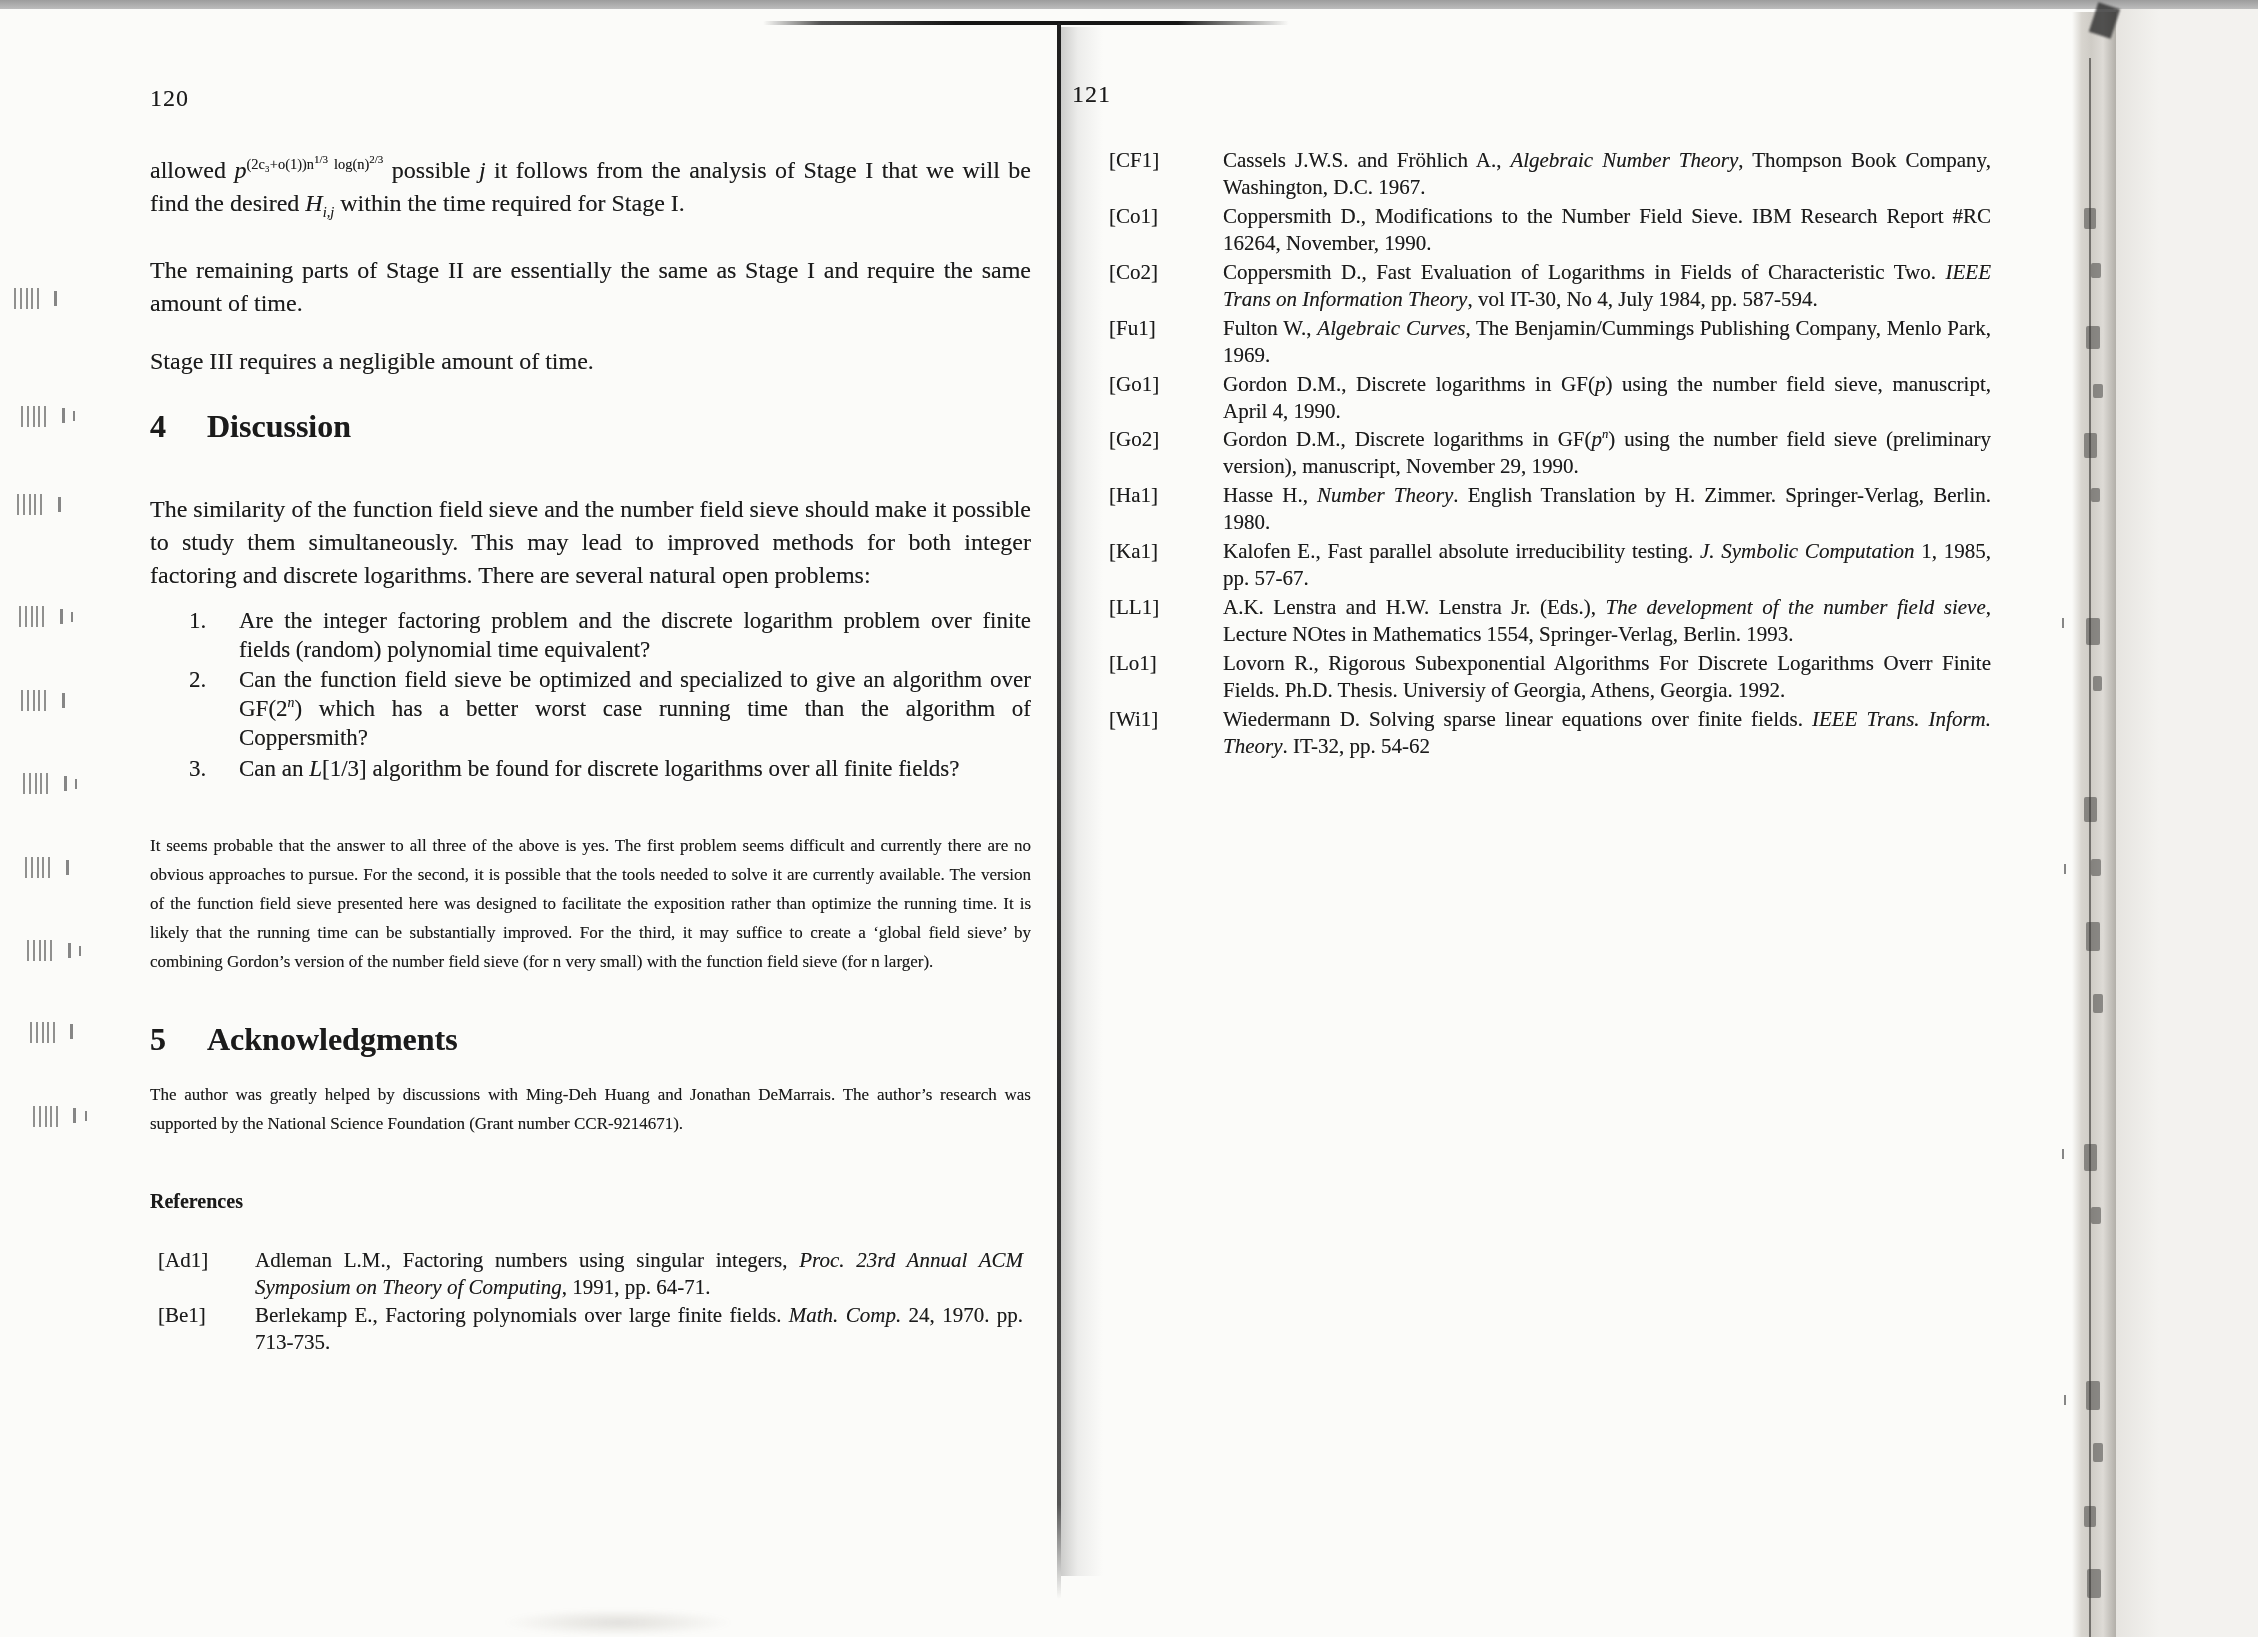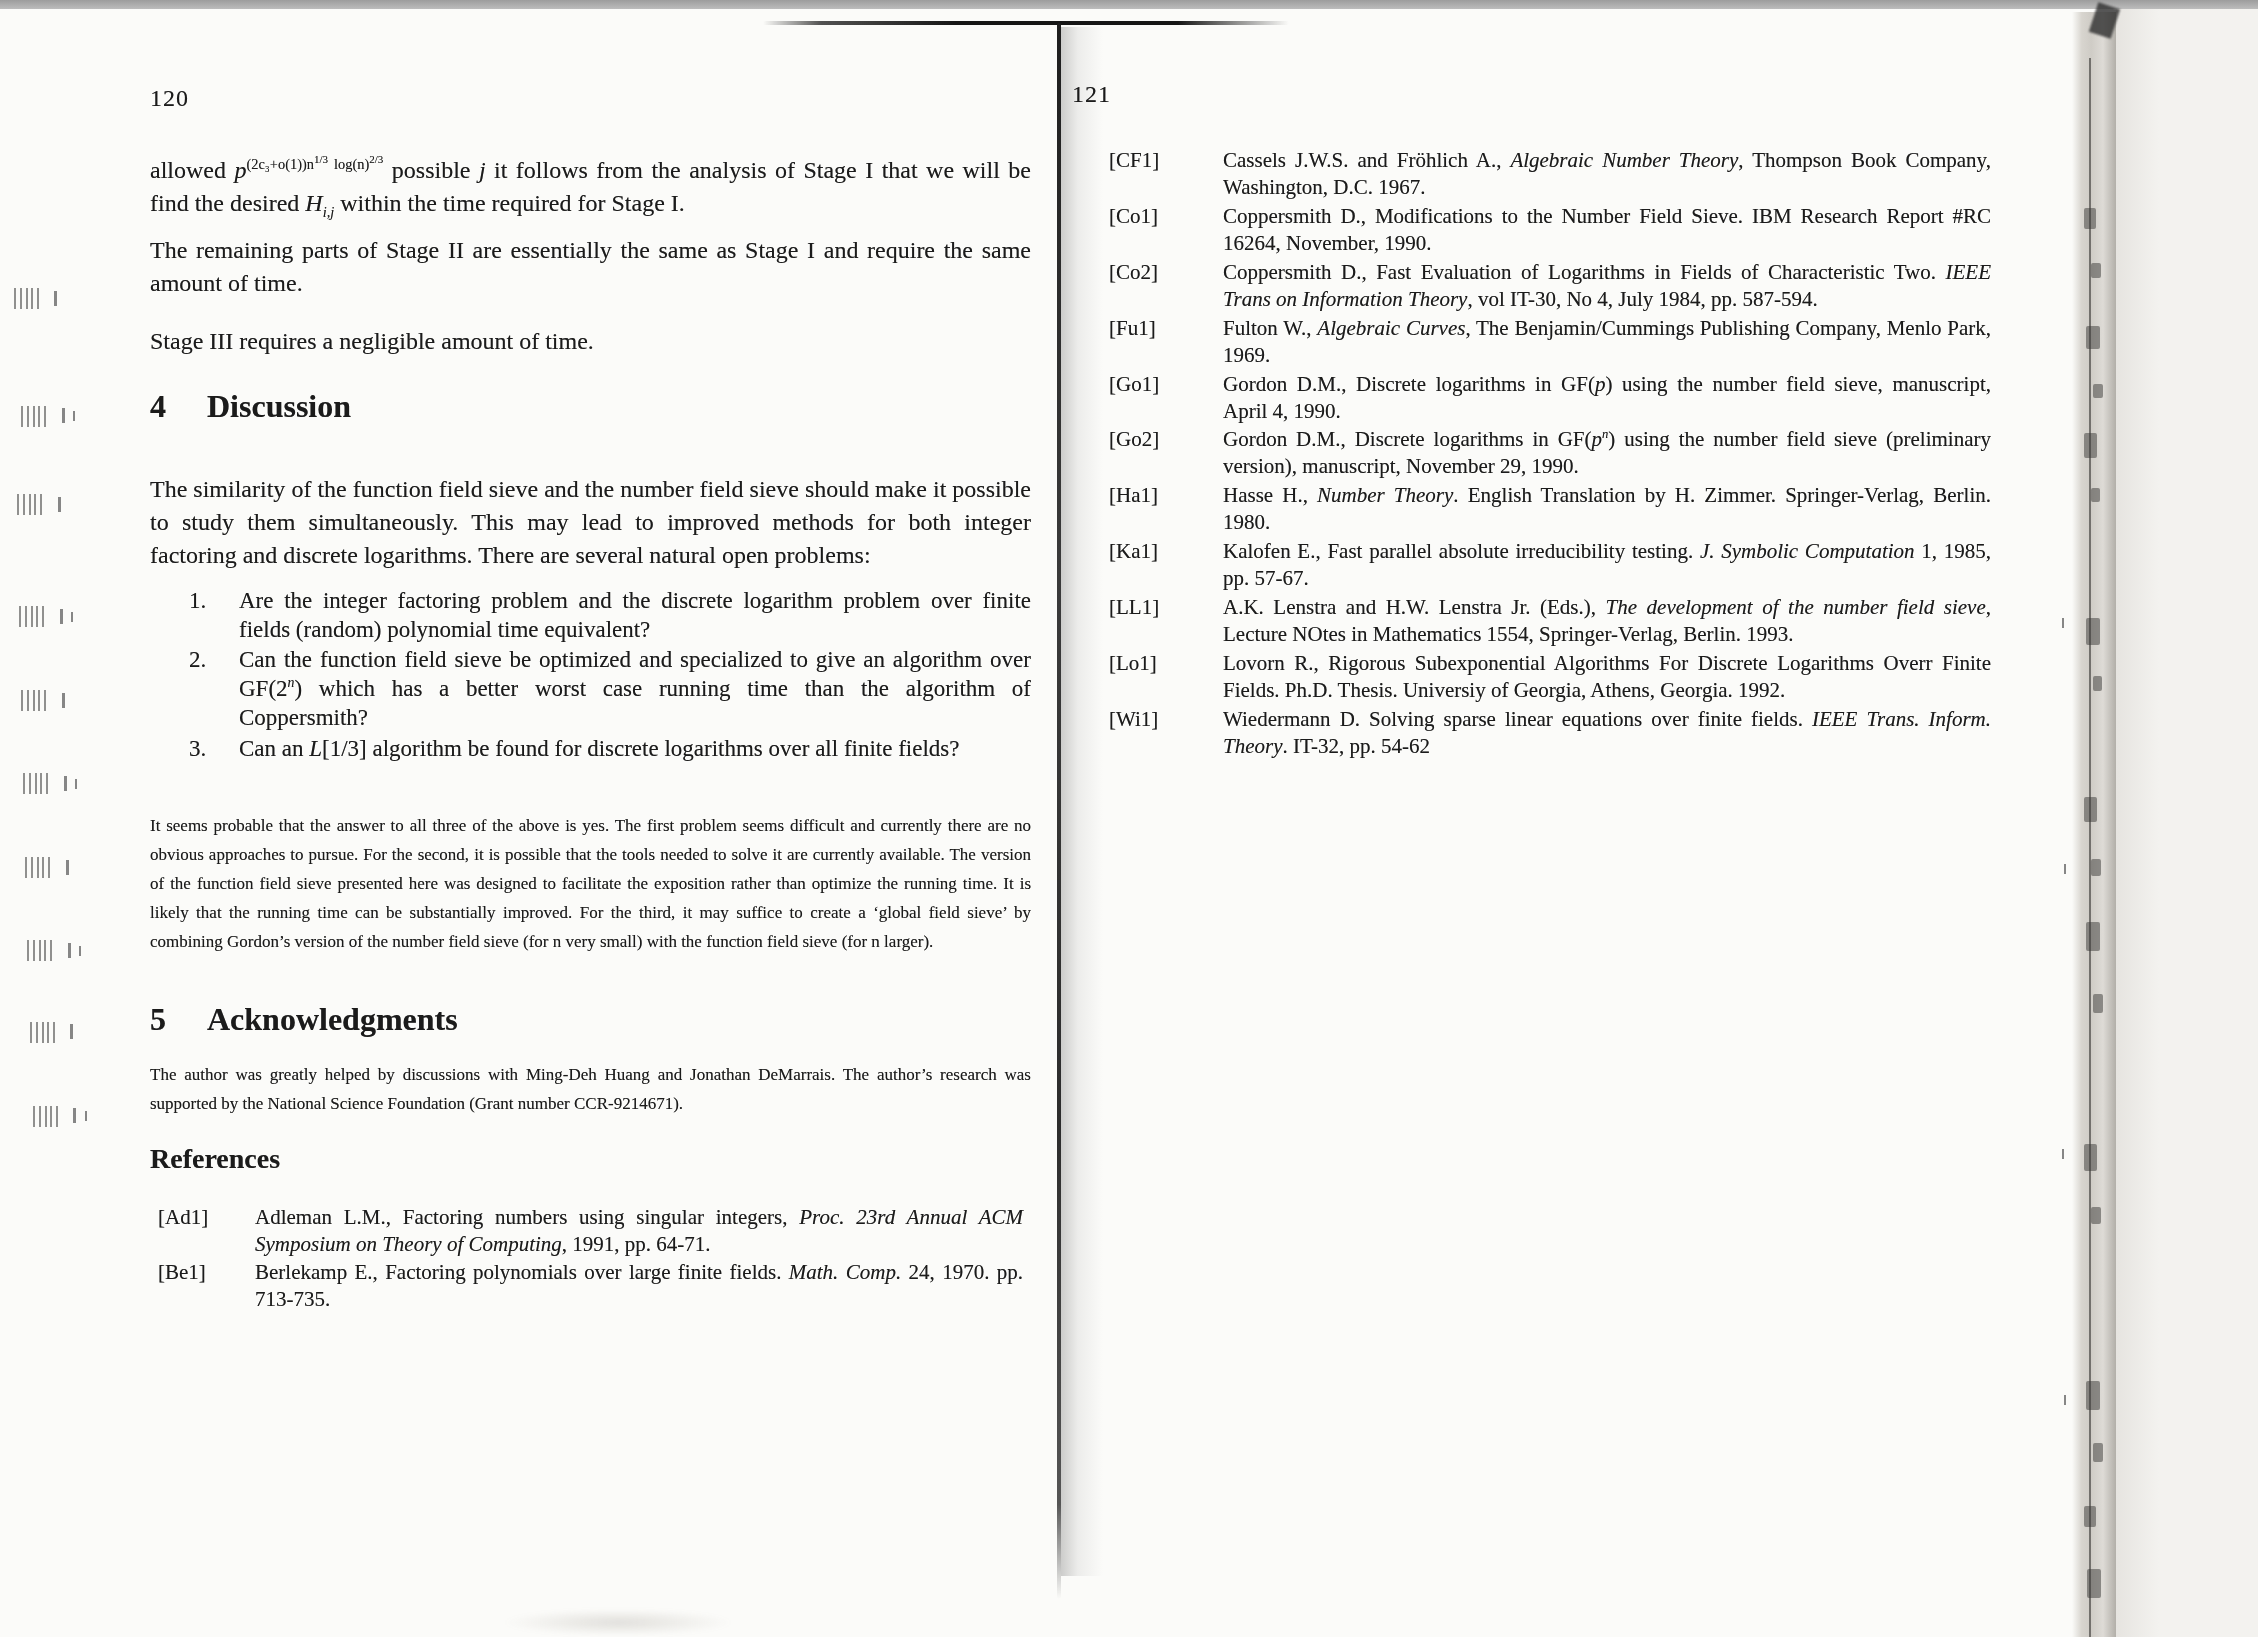--- a/index.html
+++ b/index.html
@@ -118,21 +118,21 @@
       <div class="tick" style="left: 2064px; top: 864px; width: 1.9px; height: 9.7px;"></div>
       <div class="tick" style="left: 2062px; top: 1149px; width: 1.9px; height: 9.7px;"></div>
       <div class="tick" style="left: 2064px; top: 1395px; width: 1.9px; height: 9.7px;"></div>
     </div>
 
   <div class="page page-left">
     <div class="pagenum">120</div>
 
     <p class="body" style="margin-top:42px">allowed <span class="it">p</span><sup>(2c₃+o(1))n</sup><sup class="s2">1/3</sup><sup> log(n)</sup><sup class="s2">2/3</sup> possible <span class="it">j</span> it follows from the analysis of Stage I that we will be find the desired <span class="it">H</span><sub class="it">i,j</sub> within the time required for Stage I.</p>
 
-    <p class="body" style="margin-top:14px">The remaining parts of Stage II are essentially the same as Stage I and require the same amount of time.</p>
+    <p class="body" style="margin-top:34px">The remaining parts of Stage II are essentially the same as Stage I and require the same amount of time.</p>
 
     <p class="body" style="margin-top:25px">Stage III requires a negligible amount of time.</p>
 
     <h2 class="sec" style="margin-top:27px"><span class="secnum">4</span><span>Discussion</span></h2>
 
     <p class="body" style="margin-top:46px">The similarity of the function field sieve and the number field sieve should make it possible to study them simultaneously. This may lead to improved methods for both integer factoring and discrete logarithms. There are several natural open problems:</p>
 
     <div class="plist">
 
         <div class="pitem">
@@ -150,21 +150,21 @@
           <span class="ptext">Can an <span class="it">L</span>[1/3] algorithm be found for discrete logarithms over all finite fields?</span>
         </div>
       </div>
 
     <p class="body tight" style="margin-top:48px">It seems probable that the answer to all three of the above is yes. The first problem seems difficult and currently there are no obvious approaches to pursue. For the second, it is possible that the tools needed to solve it are currently available. The version of the function field sieve presented here was designed to facilitate the exposition rather than optimize the running time. It is likely that the running time can be substantially improved. For the third, it may suffice to create a ‘global field sieve’ by combining Gordon’s version of the number field sieve (for n very small) with the function field sieve (for n larger).</p>
 
     <h2 class="sec" style="margin-top:42px"><span class="secnum">5</span><span>Acknowledgments</span></h2>
 
     <p class="body tight" style="margin-top:19.3px">The author was greatly helped by discussions with Ming-Deh Huang and Jonathan DeMarrais. The author’s research was supported by the National Science Foundation (Grant number CCR-9214671).</p>
 
-    <h2 class="sec" style="margin-top:20px;font-size:28px;line-height:41px">References</h2>
+    <h2 class="sec" style="margin-top:43px;font-size:20px;line-height:41px">References</h2>
 
     <div class="refs" style="margin-top:25px">
 
         <div class="ref">
           <span class="reflabel">[Ad1]</span>
           <span class="reftext">Adleman L.M., Factoring numbers using singular integers, <span class="it">Proc. 23rd Annual ACM Symposium on Theory of Computing</span>, 1991, pp. 64-71.</span>
         </div>
 
         <div class="ref">
           <span class="reflabel">[Be1]</span>

